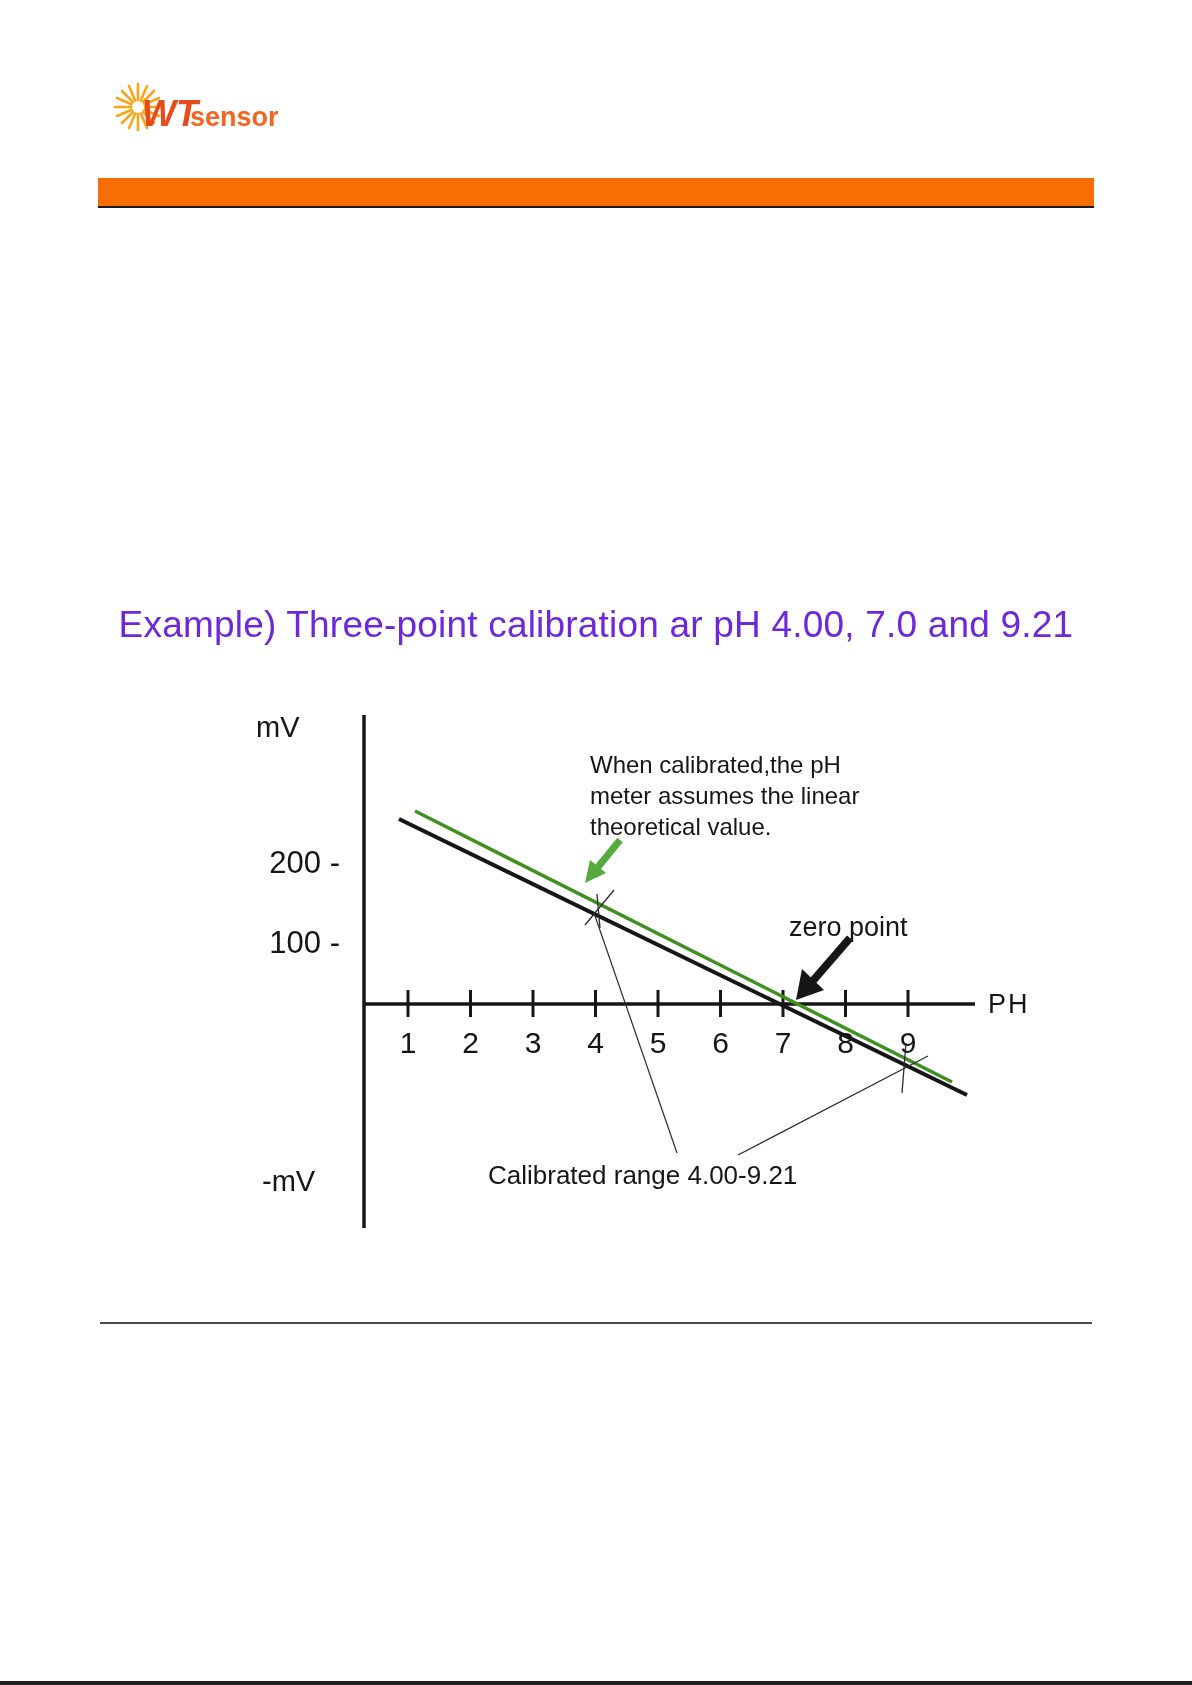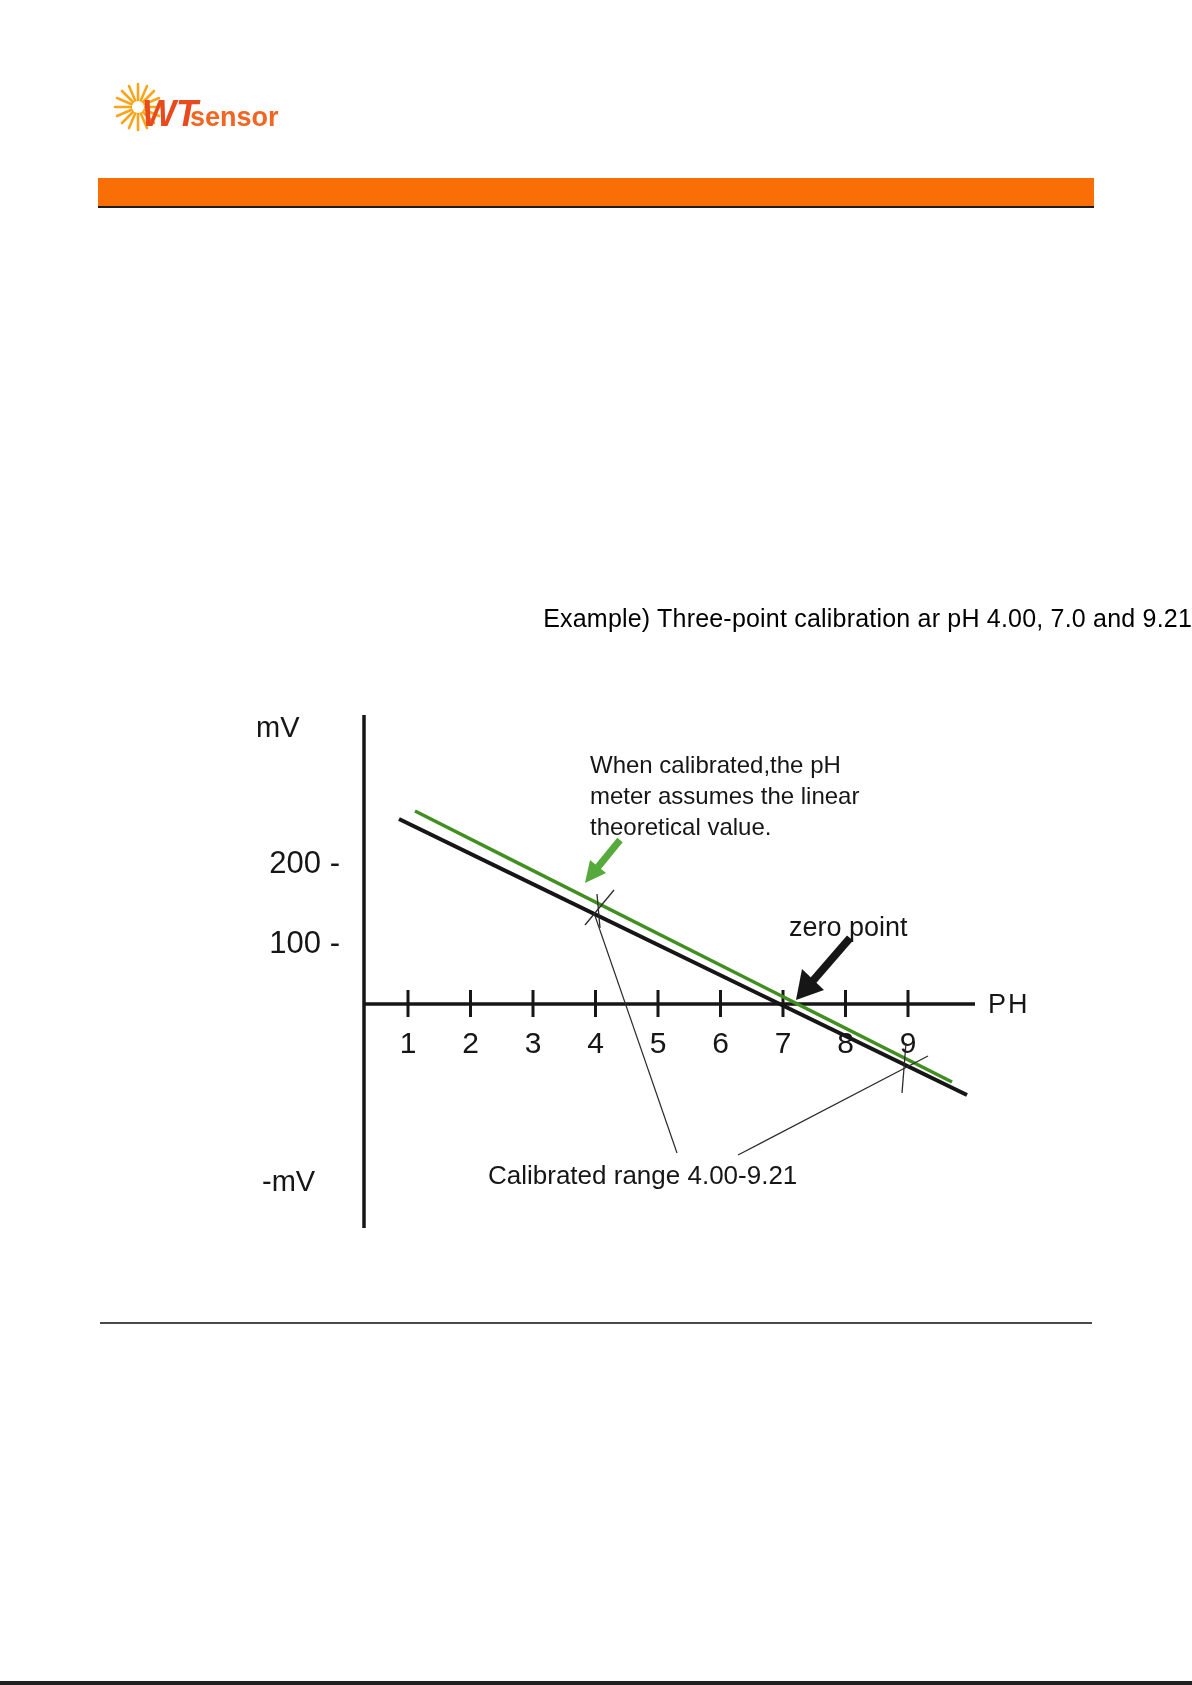--- a/index.html
+++ b/index.html
@@ -7,21 +7,21 @@
     font-family: "Liberation Sans", sans-serif; }
   .page { position: relative; width: 1172px; height: 1685px; background: #fff; }
 
   
   .logo { position: absolute; left: 112px; top: 80px; width: 170px; height: 56px; }
   .orange-bar { position: absolute; left: 98px; top: 178px; width: 996px; height: 30px;
     border-bottom: 2px solid #1c1c1c; }
 
   
   .fig-title { position: absolute; left: 0; top: 604px; width: 1192px;
-    text-align: right; font-size: 25px; color: #000000; letter-spacing: 0.2px; }
+    text-align: center; font-size: 37px; color: #6d28d9; letter-spacing: 0.2px; }
 
   
   .chart-svg { position: absolute; left: 0; top: 0; width: 1192px; height: 1685px; }
   .chart-svg text { font-family: "Liberation Sans", sans-serif; fill: #161616; }
   .green-note { font-size: 24px; }
 
   
   .footer-line { position: absolute; left: 100px; top: 1322px; width: 992px; height: 0;
     border-top: 2px solid #4a4a4a; }
   .bottom-edge { position: absolute; left: 0; top: 1681px; width: 1192px; height: 4px;

